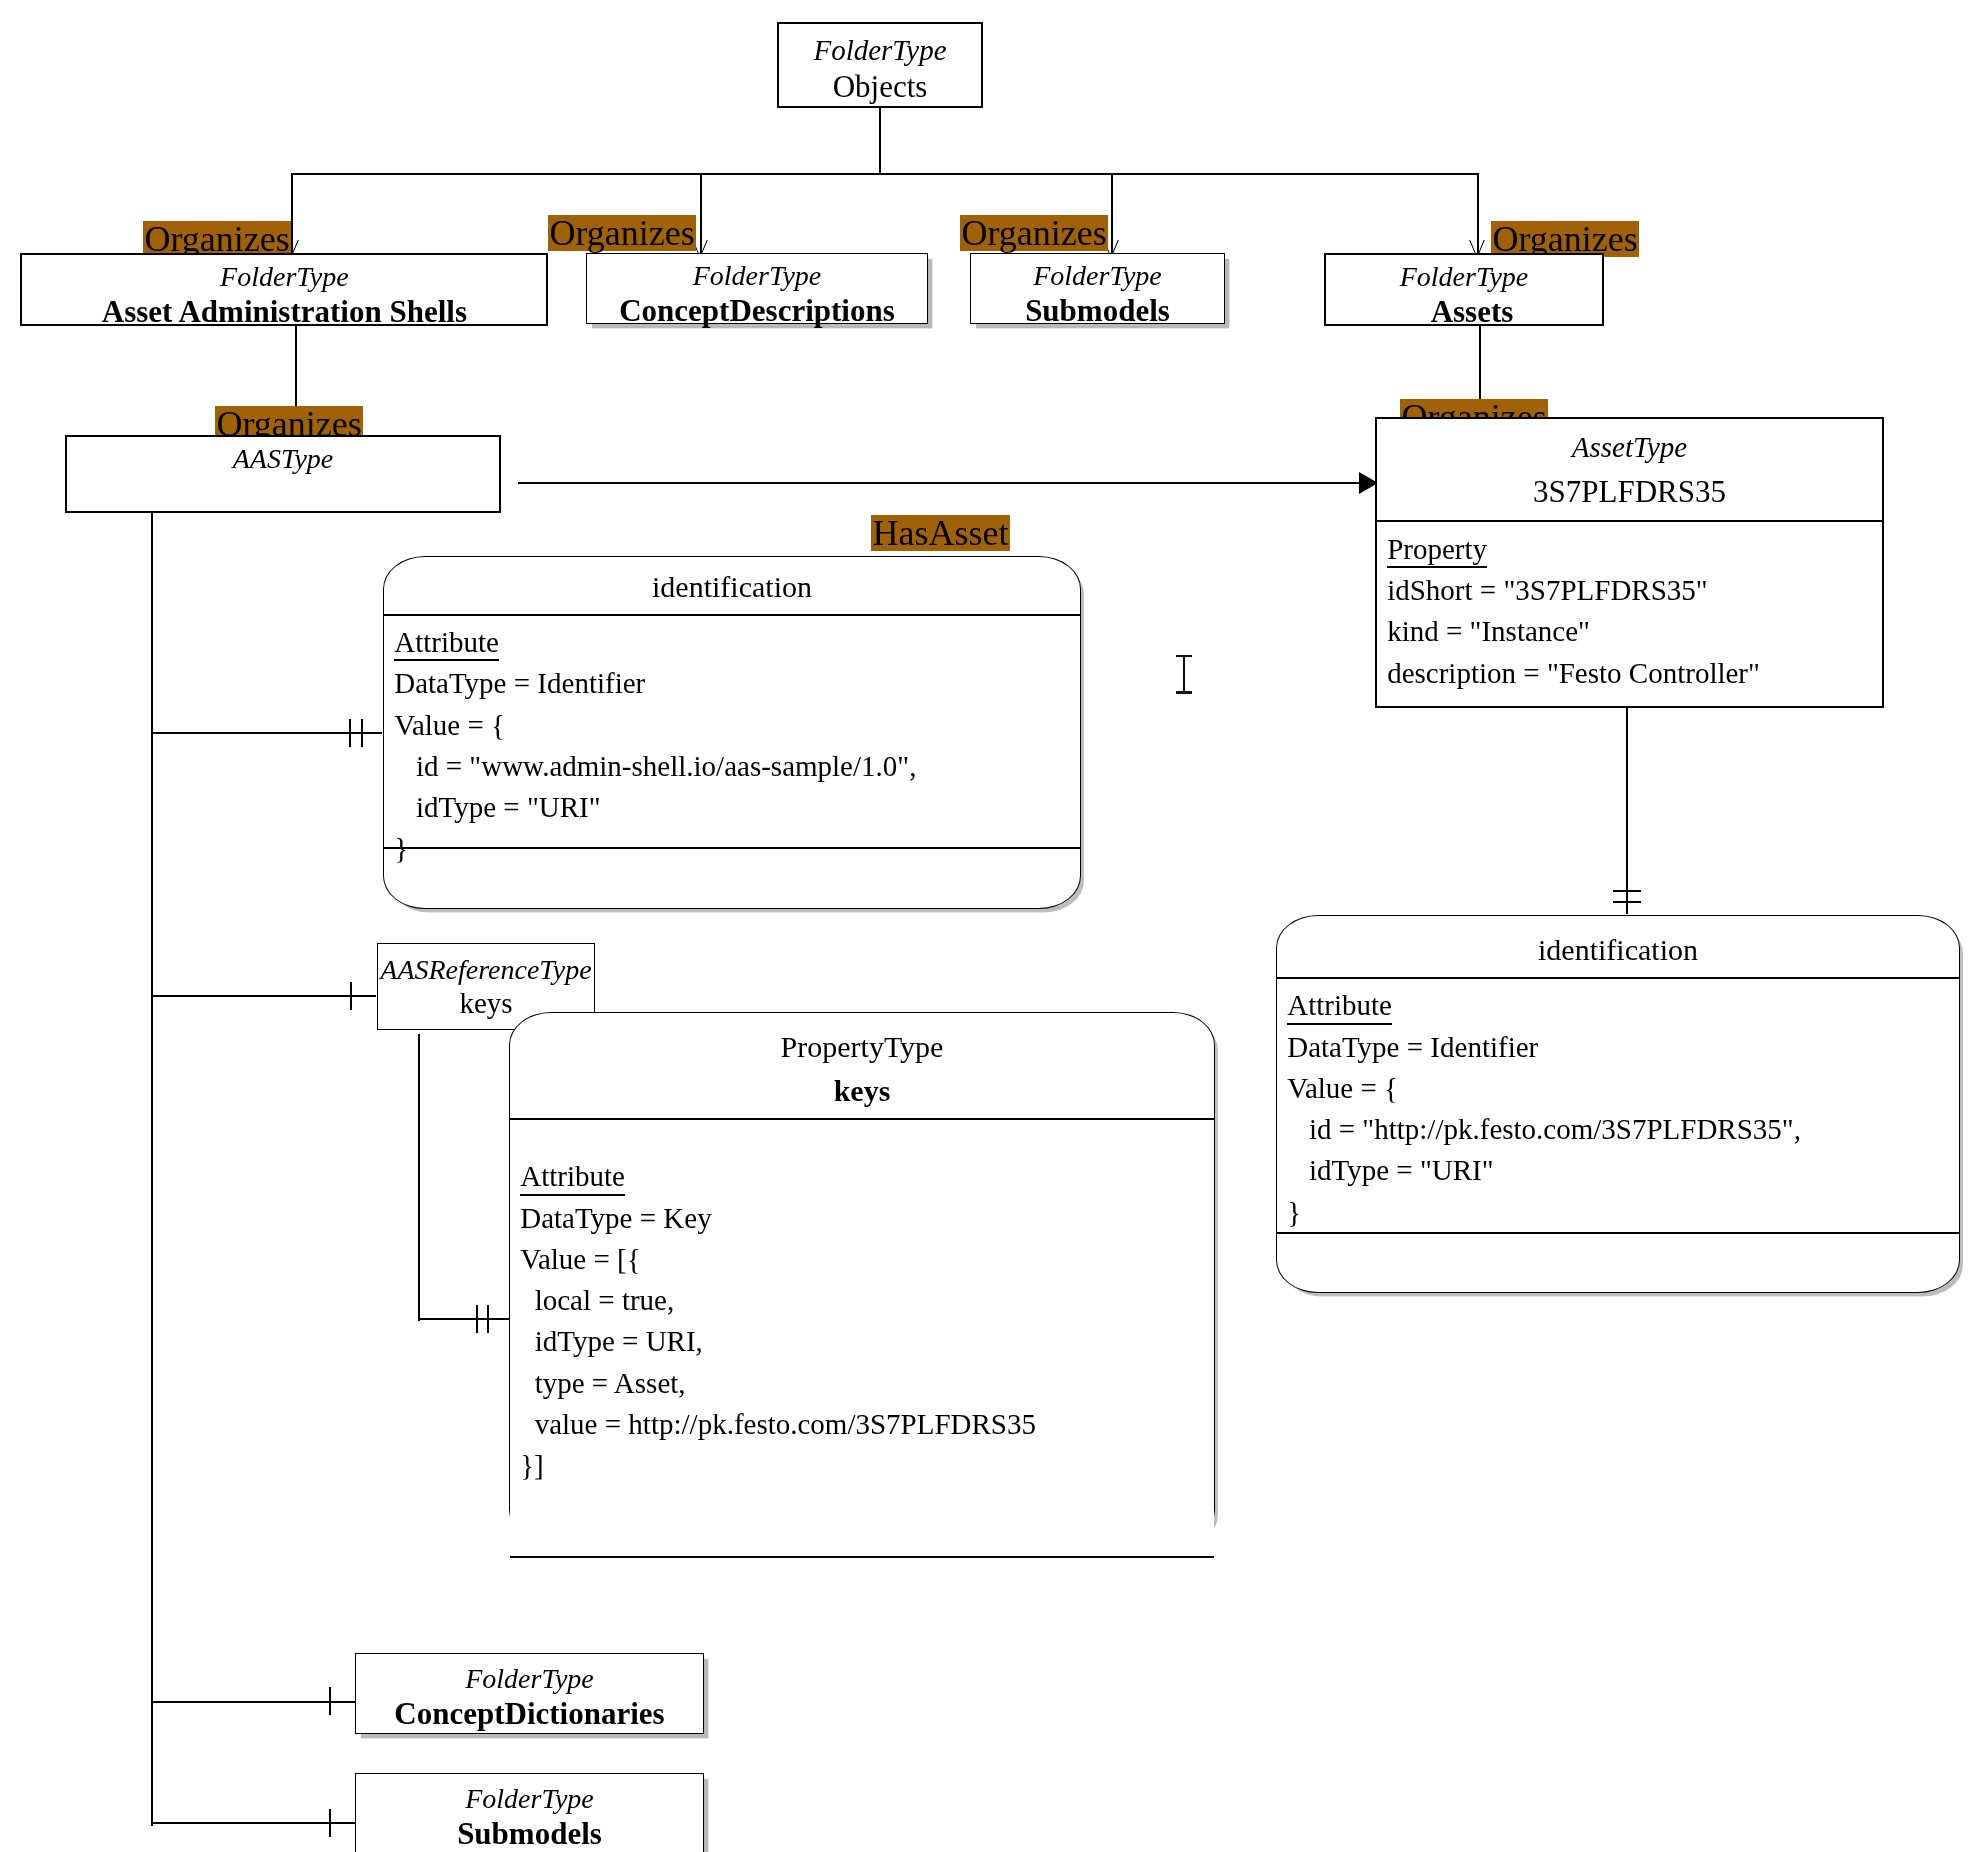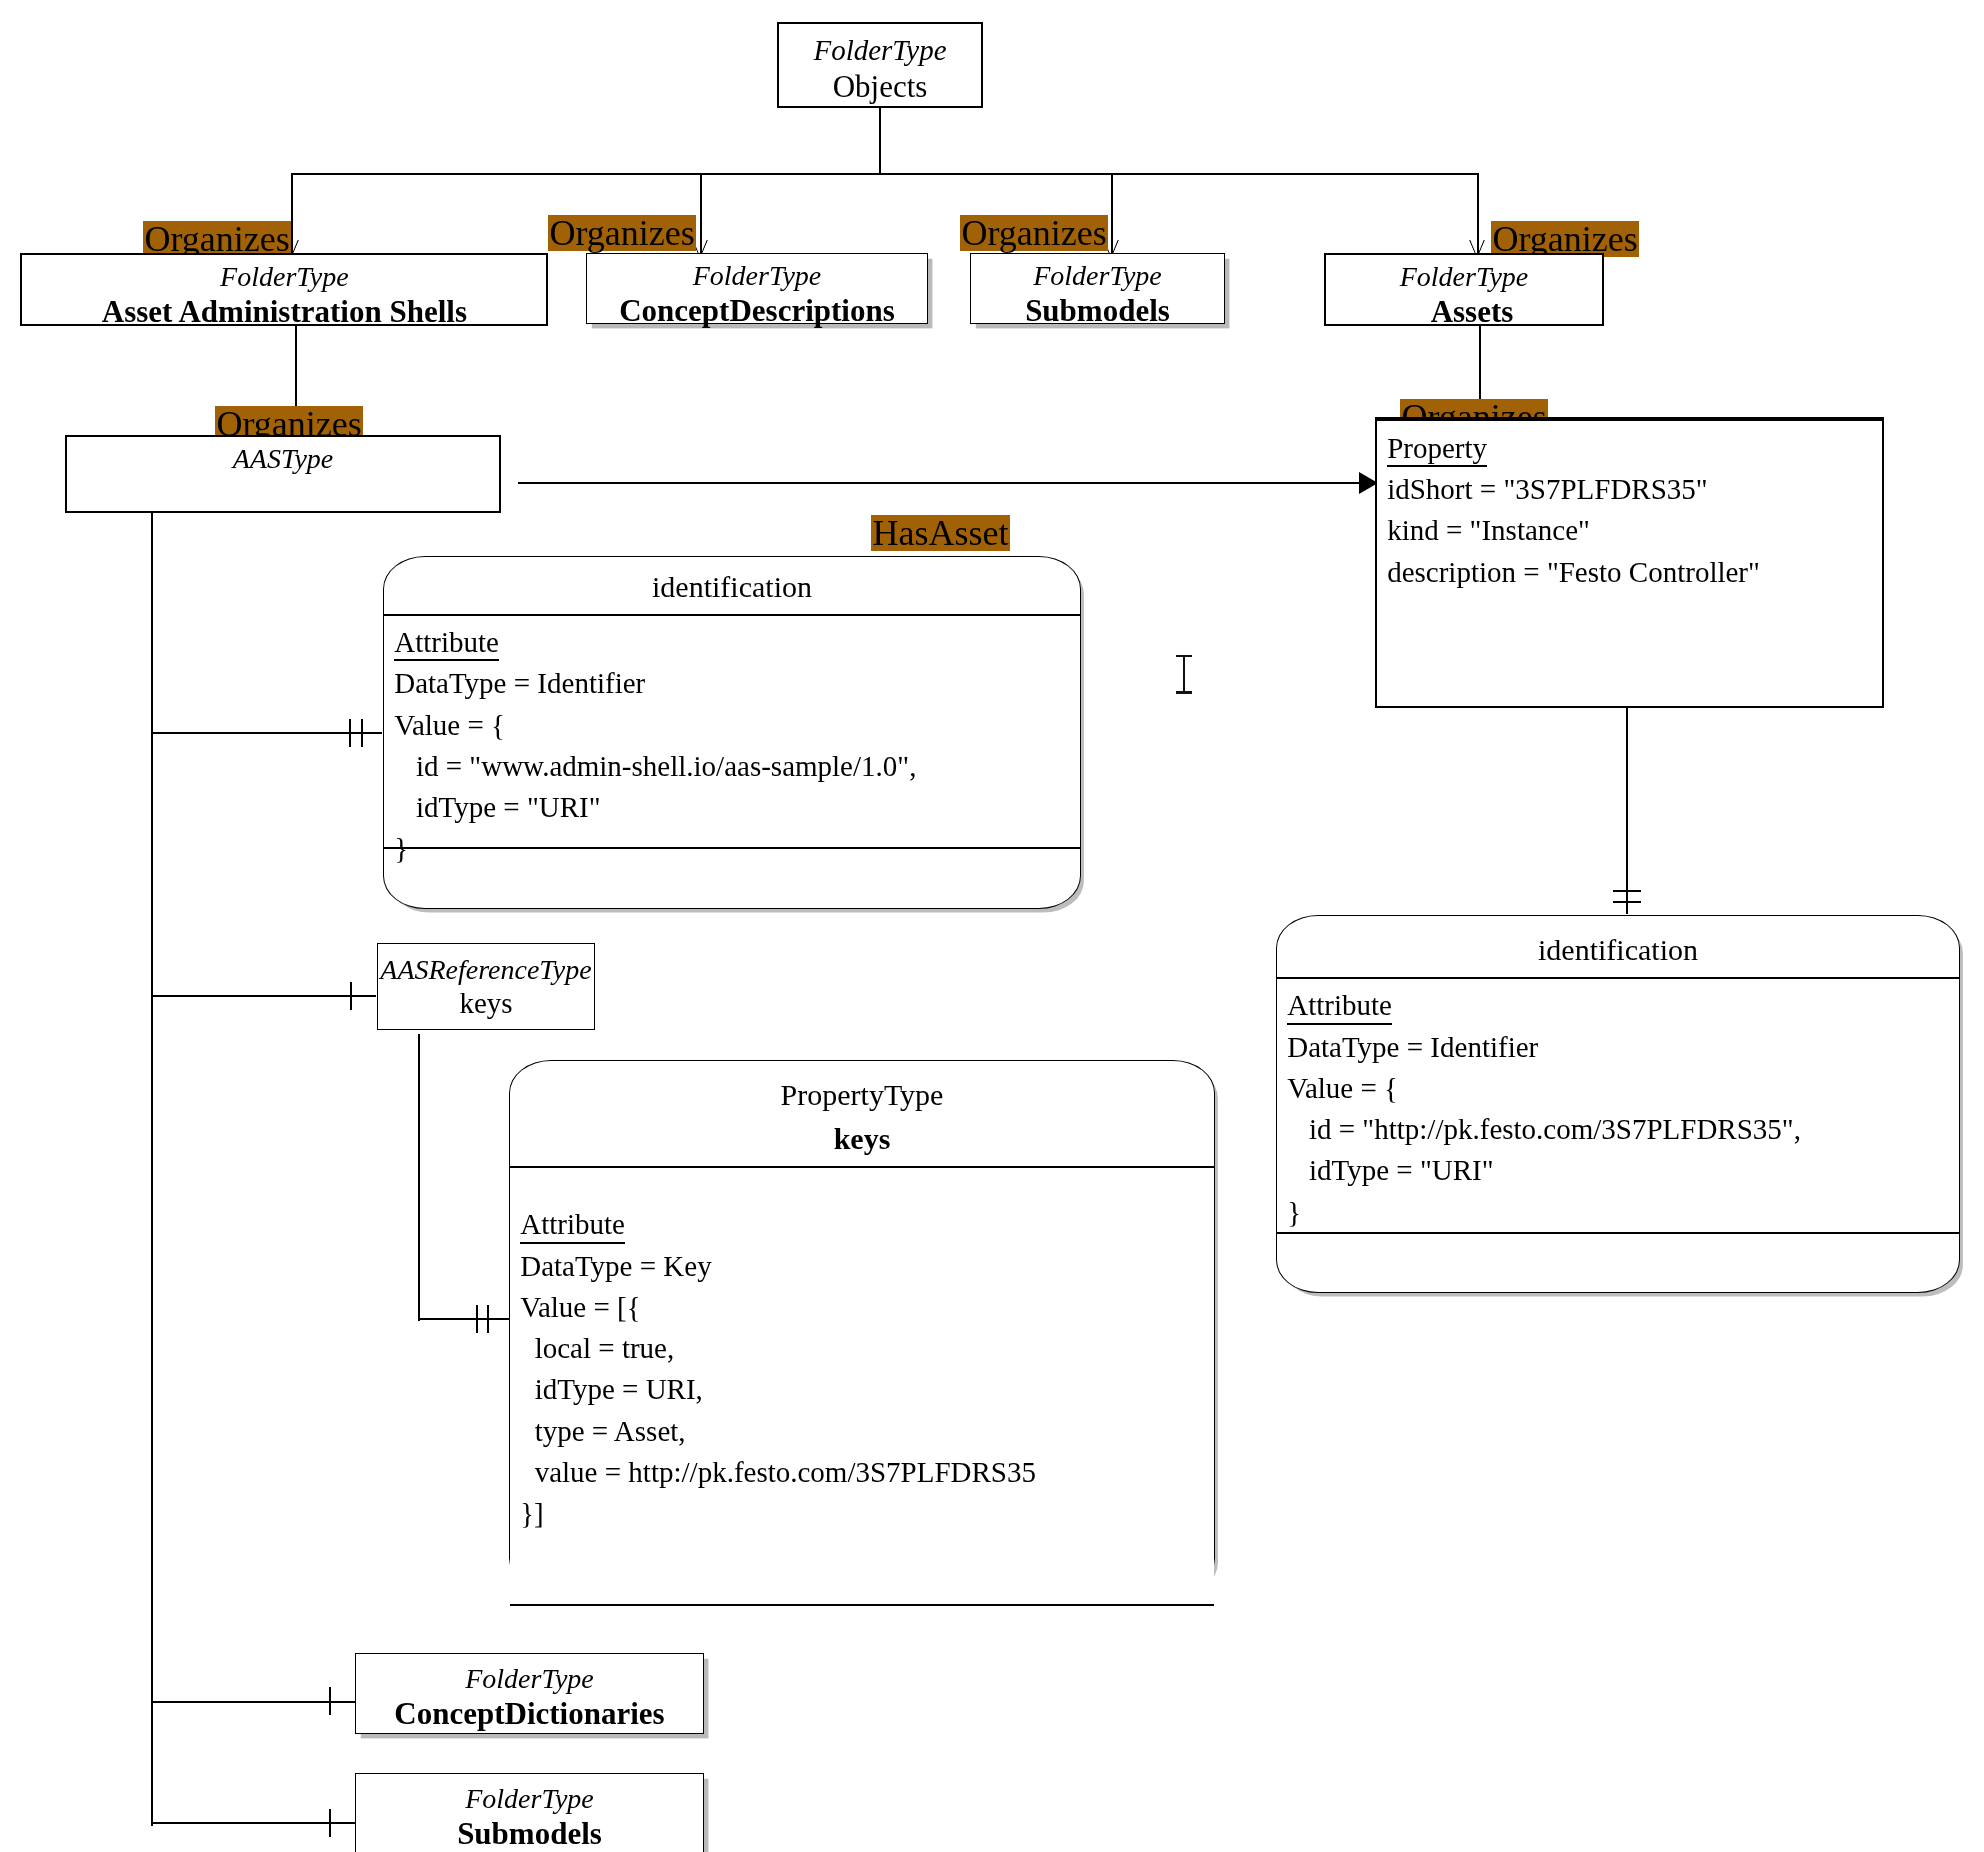--- a/index.html
+++ b/index.html
@@ -142,20 +142,24 @@
   <div class="node" style="left:1324px;top:253px;width:280px;height:73px;padding-top:5.8px;">
     <span class="stereotype" style="font-size:28px;">FolderType</span>
     <span class="iname" style="font-size:31px;padding-left:16px;">Assets</span>
   </div>
 
   <div class="node" style="left:65px;top:435px;width:436px;height:78px;padding-top:5.8px;">
     <span class="stereotype" style="font-size:28px;">AASType</span>
   </div>
 
   <div class="node" style="left:1375px;top:417px;width:509px;height:291px;padding:0;text-align:left;">
+    <div style="text-align:center;padding:11.6px 5.8px 10.2px;">
+      <span class="stereotype" style="font-size:29px;">AssetType</span>
+      <span class="iname plain" style="font-size:31px;display:block;margin-top:8.7px;">3S7PLFDRS35</span>
+    </div>
     <div style="border-top:2.2px solid #000;padding:6.5px 0 7.3px 10.2px;font-size:29px;line-height:1.42;">
       <span class="attrlabel">Property</span>
       <span class="aline">idShort = "3S7PLFDRS35"</span>
       <span class="aline">kind = "Instance"</span>
       <span class="aline">description = "Festo Controller"</span>
     </div>
   </div>
 
   <div class="rnode" style="left:383px;top:556px;width:698px;height:353px;">
     <div class="rhead" style="font-size:30px;">
@@ -170,21 +174,21 @@
       <span class="aline">}</span>
     </div>
     <div class="rfoot"></div>
   </div>
 
   <div class="node" style="left:377px;top:943px;width:218px;height:87px;padding-top:10.2px;border-width:1.5px;">
     <span class="stereotype" style="font-size:28px;">AASReferenceType</span>
     <span class="iname plain" style="font-size:29px;">keys</span>
   </div>
 
-  <div class="rnode" style="left:509px;top:1060px;width:706px;height:531px;">
+  <div class="rnode" style="left:509px;top:1012px;width:706px;height:531px;">
     <div class="rhead" style="font-size:30px;padding-top:16px;">
       <span class="stereotype">PropertyType</span>
       <span class="iname" style="margin-top:7.3px;">keys</span>
     </div>
     <div class="rbody" style="font-size:29px;height:393px;padding-top:36px;">
       <span class="attrlabel">Attribute</span>
       <span class="aline">DataType = Key</span>
       <span class="aline">Value = [{</span>
       <span class="aline">  local = true,</span>
       <span class="aline">  idType = URI,</span>

